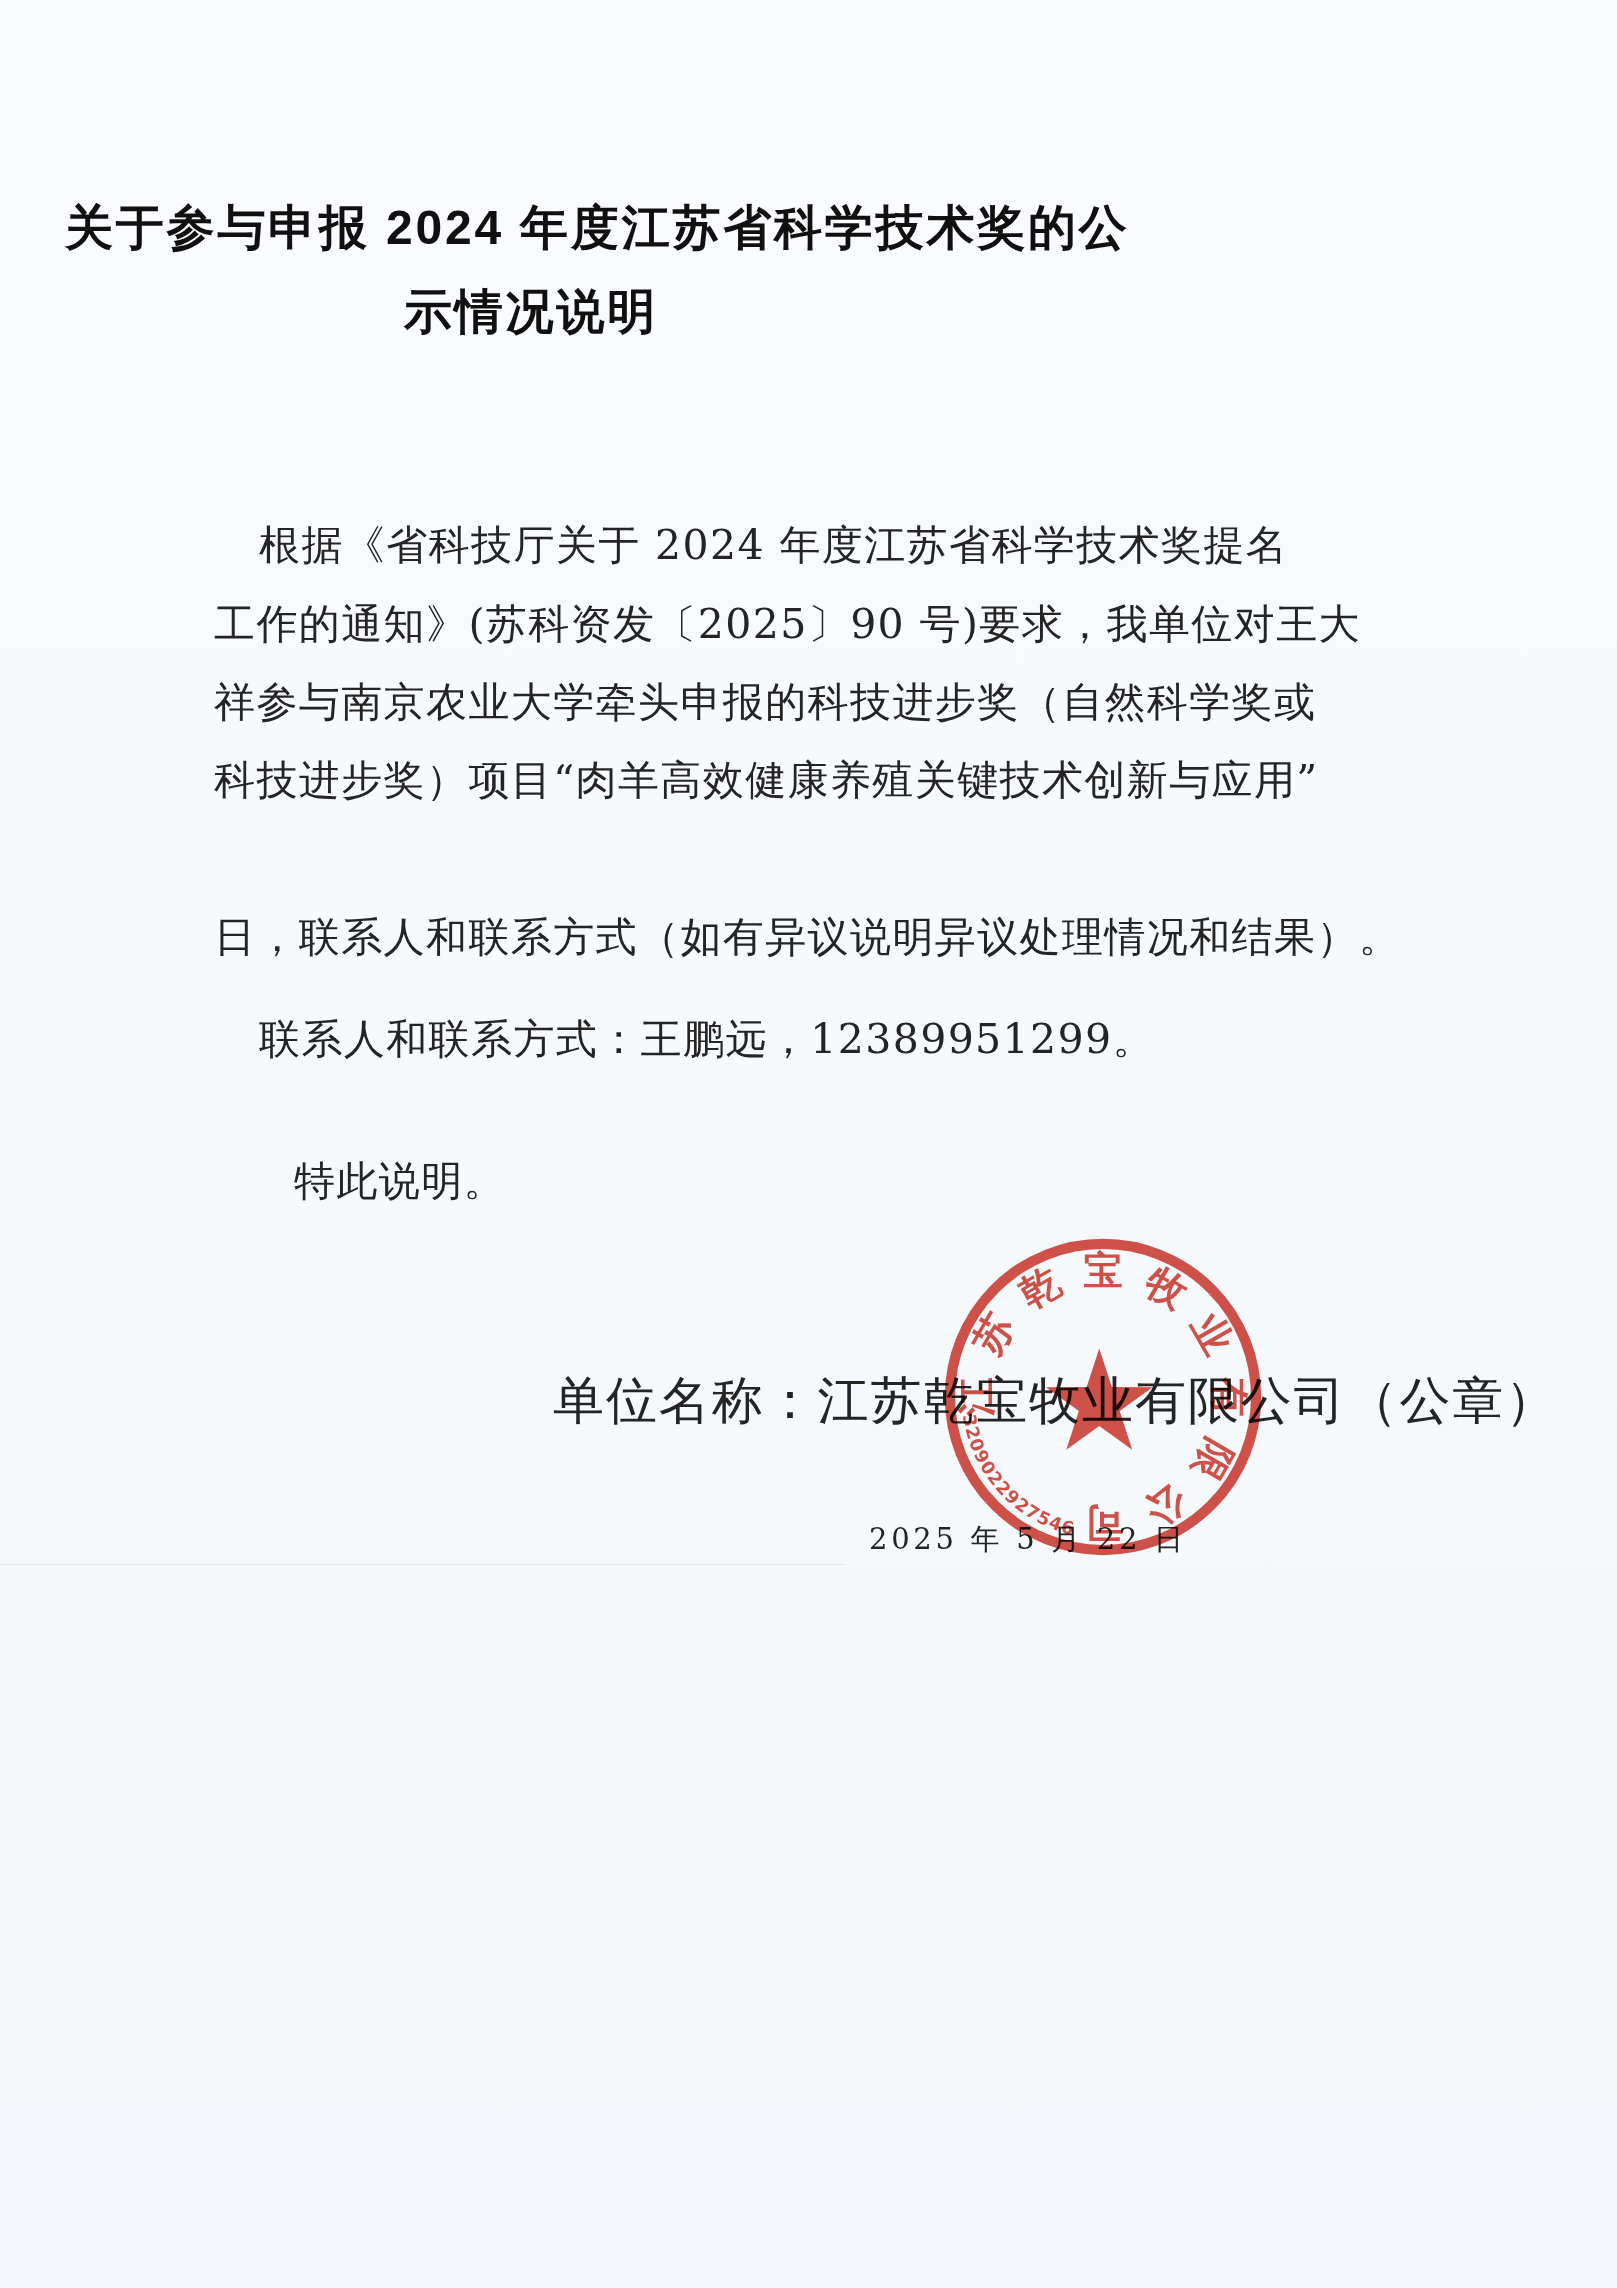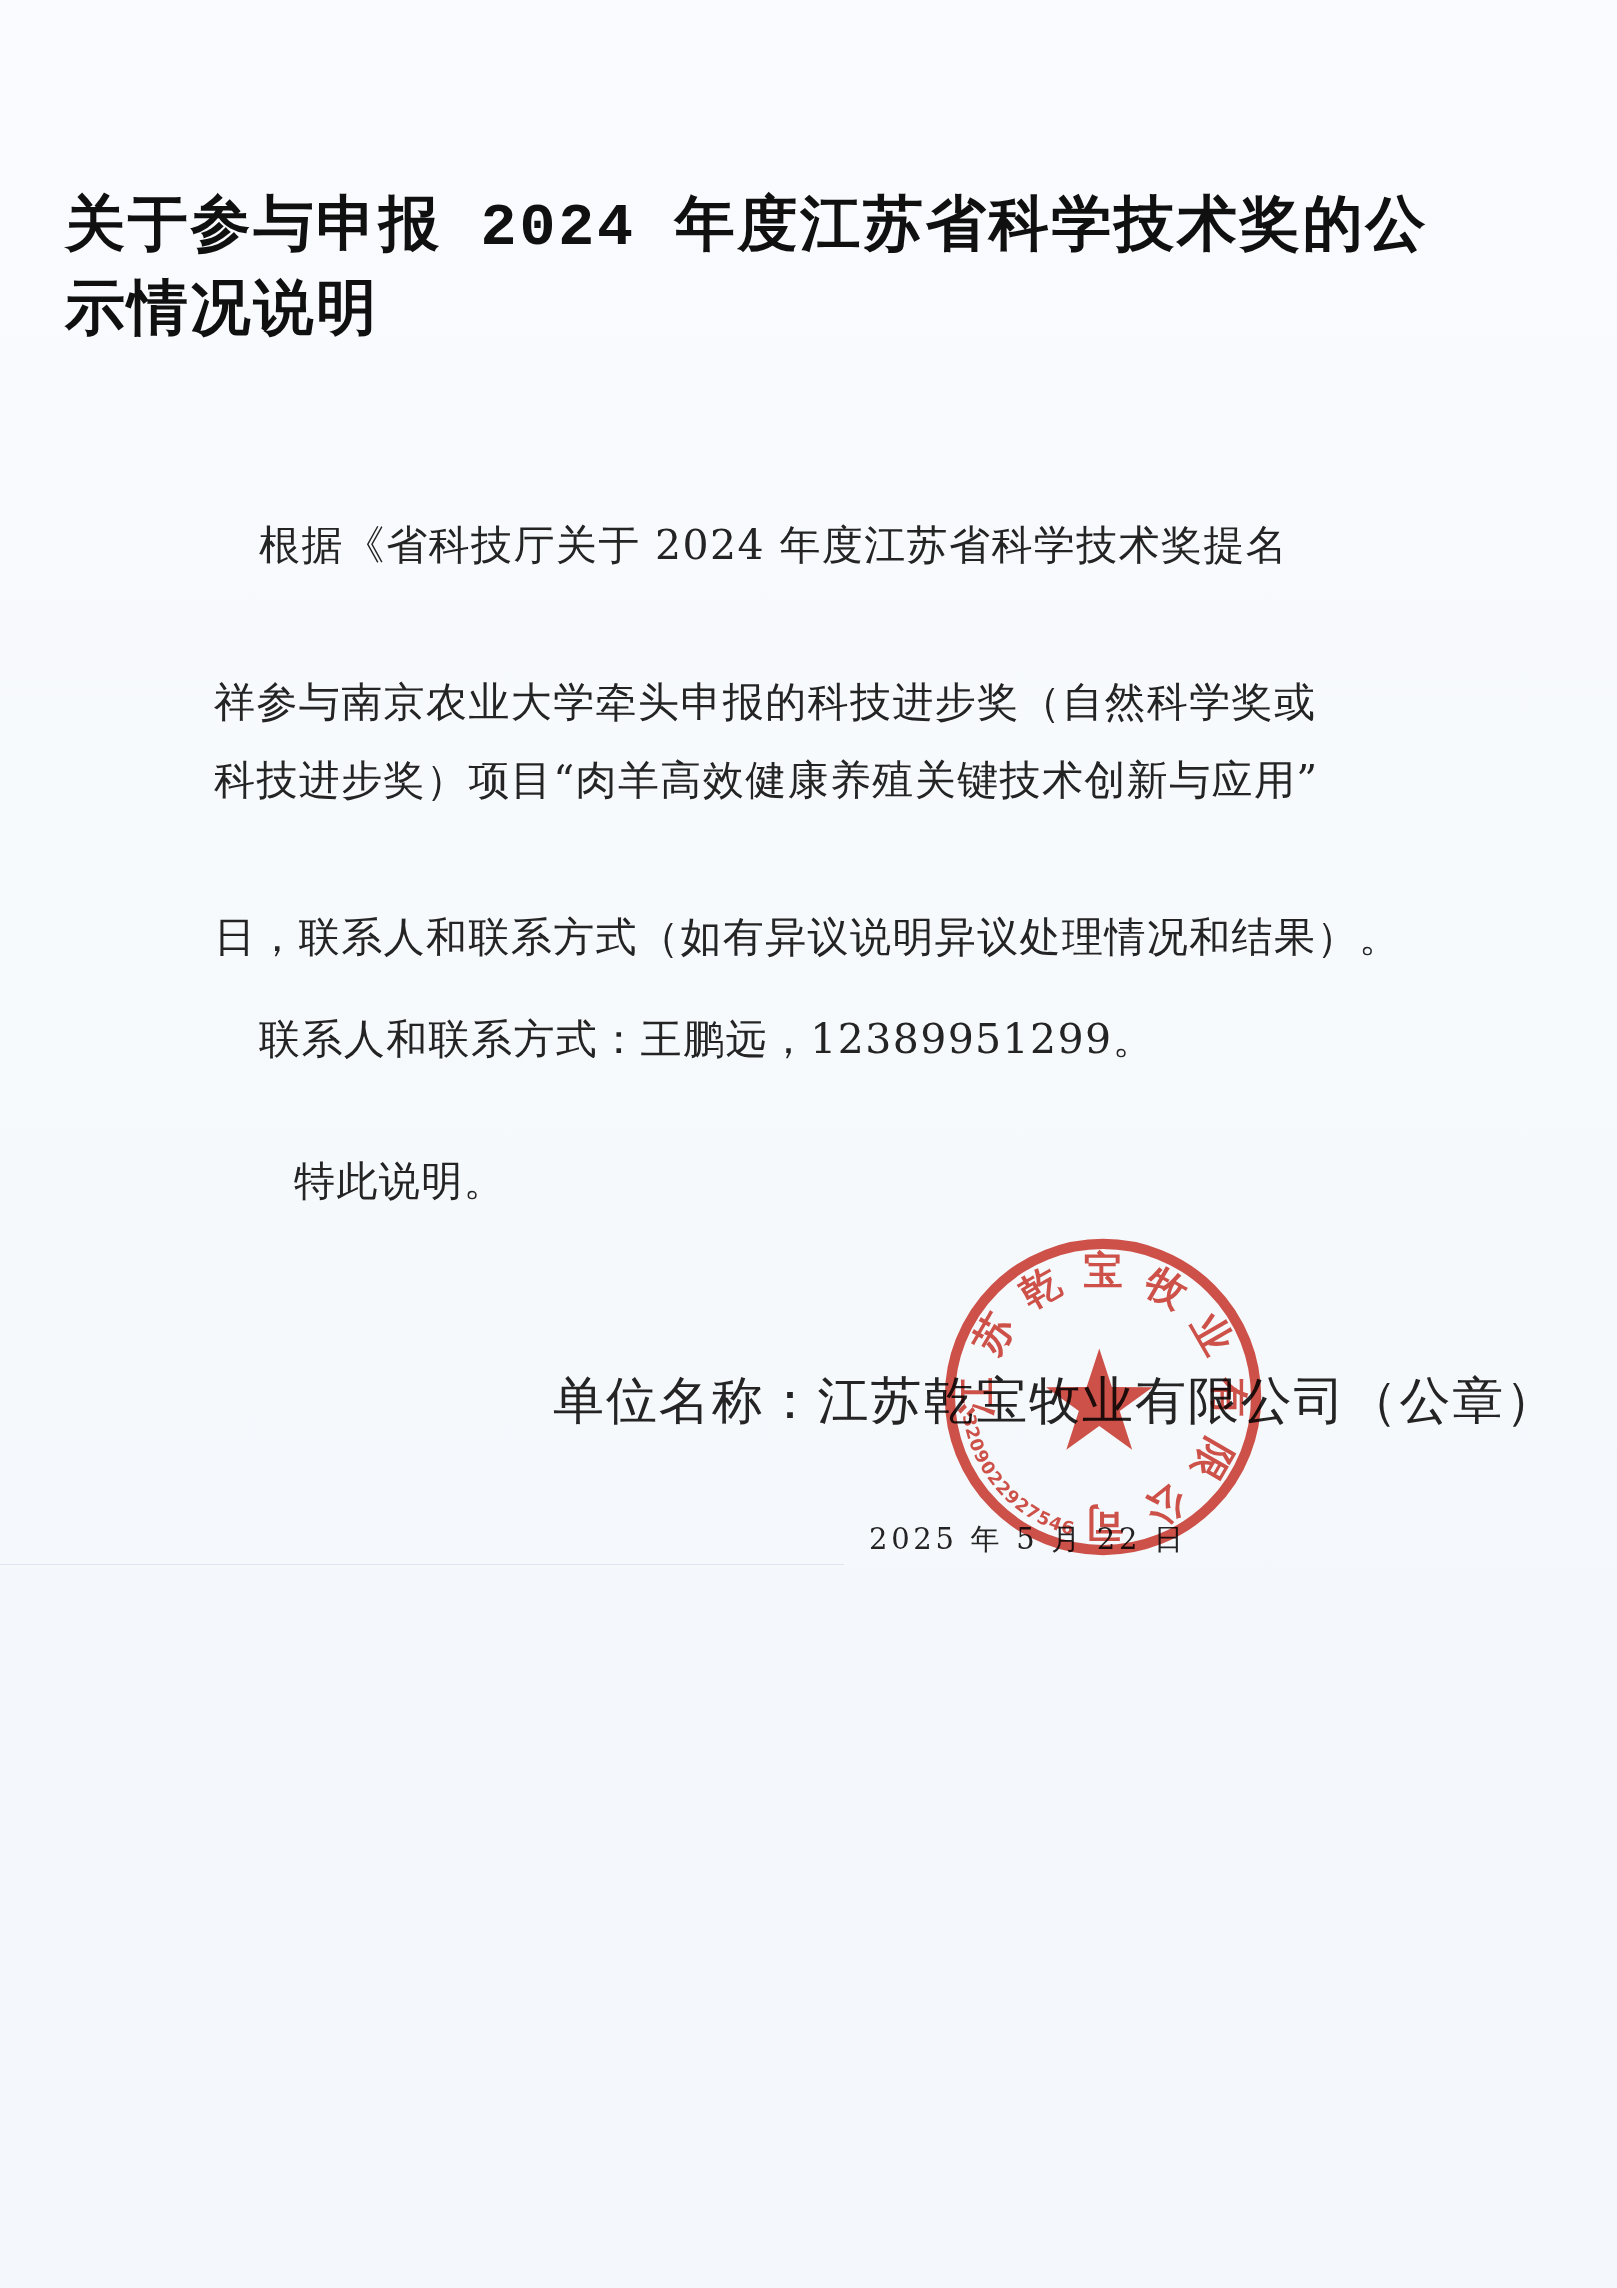--- a/index.html
+++ b/index.html
@@ -8,24 +8,24 @@
     width:1617px;
     height:2289px;
     background:linear-gradient(180deg,#f9fbfe 0%,#f6f9fc 55%,#f4f7fb 100%);
     overflow:hidden;
     font-family:"DejaVu Serif","Liberation Serif",serif;
     color:#222;
   }
   .titleblock{
     position:absolute;
     left:65px; top:186px; width:932px;
-    text-align:left;
-    font-family:Liberation Mono, monospace;
+    text-align:center;
+    font-family:Liberation Sans, sans-serif;
     font-weight:700;
-    font-size:60px;
+    font-size:48px;
     letter-spacing:2.8px;
     color:#101010;
   }
   .titleblock .tline{white-space:nowrap;line-height:84px;}
   .bodyline{
     position:absolute;
     left:214px;
     width:1081px;
     font-size:41px;
     letter-spacing:1.4px;
@@ -73,20 +73,21 @@
 <body>
 
 <div class="page">
 
   <div class="titleblock">
     <div class="tline">关于参与申报 2024 年度江苏省科学技术奖的公</div>
     <div class="tline">示情况说明</div>
   </div>
 
   <div class="bodyline indent2" style="top:518px">根据《省科技厅关于 2024 年度江苏省科学技术奖提名</div>
+  <div class="bodyline" style="top:597px">工作的通知》(苏科资发〔2025〕90 号)要求，我单位对王大</div>
   <div class="bodyline" style="top:753px">科技进步奖）项目“肉羊高效健康养殖关键技术创新与应用”</div>
   <div class="bodyline" style="top:675px">祥参与南京农业大学牵头申报的科技进步奖（自然科学奖或</div>
   <div class="bodyline" style="top:910px">日，联系人和联系方式（如有异议说明异议处理情况和结果）。</div>
 
   <div class="bodyline indent2" style="top:1012px">联系人和联系方式：王鹏远，12389951299。</div>
 
   <div class="bodyline indent3" style="top:1122px">特此说明。</div>
 
   <div class="sigline">单位名称：江苏乾宝牧业有限公司（公章）</div>
 

